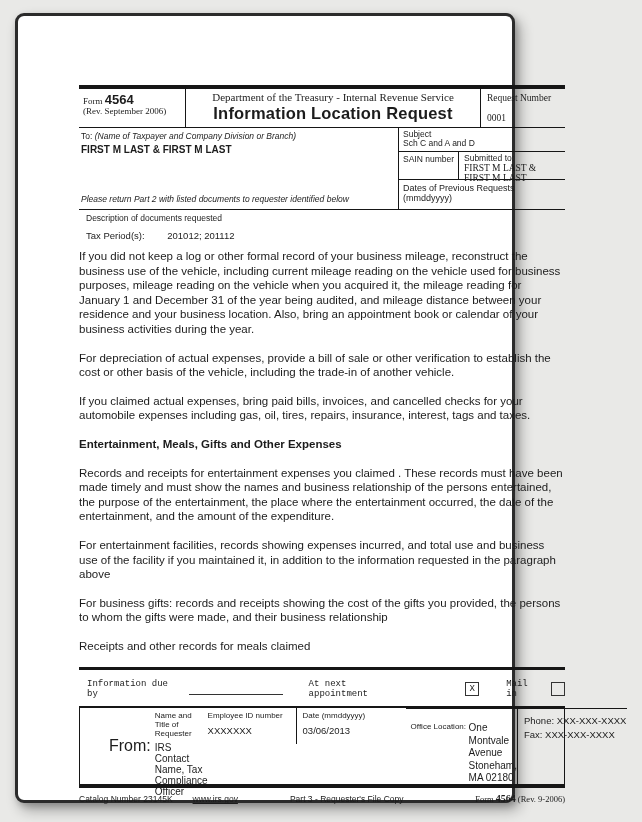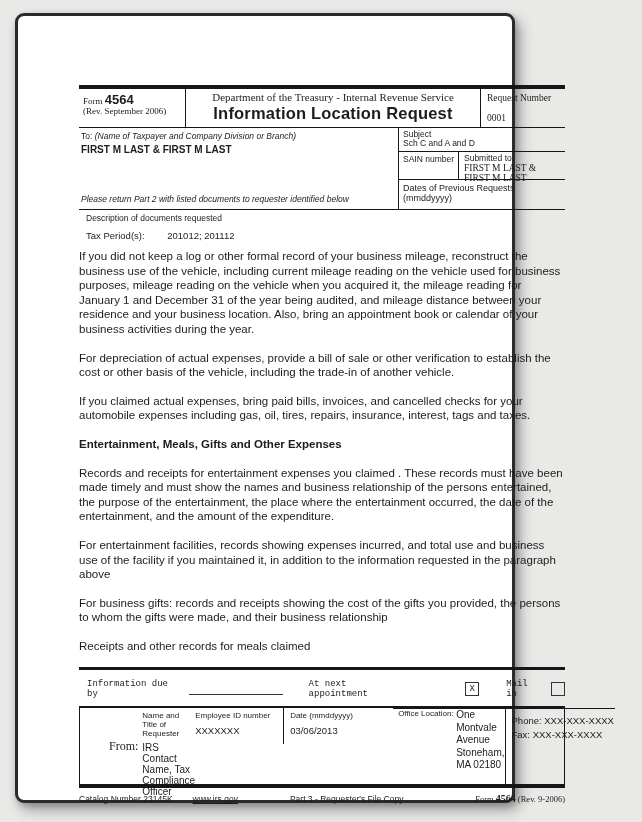--- a/index.html
+++ b/index.html
@@ -65,33 +65,33 @@
   .due-row{border-top:3px solid #161616;margin-top:2px;padding:9px 0 7px 8px;display:flex;align-items:center;font-size:9px;font-family:Liberation Mono, monospace;}
   .due-blank{display:inline-block;width:102px;border-bottom:1.5px solid #333;height:10px;margin-left:12px;}
   .due-appt{margin-left:26px;}
   .cbx{display:inline-flex;align-items:center;justify-content:center;width:13px;height:12px;border:1.5px solid #333;font-size:9px;line-height:9px;box-sizing:content-box;}
   .cbx1{margin-left:62px;}
   .due-mail{margin-left:27px;}
   .cbx2{margin-left:10px;}
 
   
   .from-tbl{display:flex;border:1.5px solid #161616;border-top-width:2px;border-bottom:4px solid #161616;height:82px;box-sizing:border-box;}
-  .from-label-cell{width:79px;display:flex;align-items:center;box-sizing:border-box;padding-left:29px;font-size:12px;font-family:Liberation Serif, serif;}
+  .from-label-cell{width:79px;display:flex;align-items:center;box-sizing:border-box;padding-left:29px;font-size:16px;}
   .chevron-cell{width:29px;position:relative;}
   .chevron-cell svg{position:absolute;left:0;top:0;width:100%;height:100%;}
   .from-main{flex:1;display:flex;}
   .row-a{display:flex;height:36px;box-sizing:border-box;}
   .name-cell{flex:1;padding:3px 0 0 4px;}
   .emp-cell{width:88px;padding:3px 0 0 0;}
   .date-cell{width:110px;border-left:1.5px solid #161616;box-sizing:border-box;padding:3px 0 0 6px;}
   .mini-label{font-size:8px;}
   .cell-val{font-size:10px;margin-top:4px;}
   .cell-val-sm{font-size:9.5px;margin-top:5px;}
   .row-b{flex:1;display:flex;border-top:1.5px solid #161616;}
-  .office-cell{flex:1;display:flex;padding-top:0;}
+  .office-cell{flex:1;display:flex;padding-top:13px;}
   .office-label{font-size:8px;width:58px;padding-left:5px;flex-shrink:0;}
   .office-val{font-size:10px;line-height:12.5px;}
   .phone-cell{width:110px;border-left:1.5px solid #161616;box-sizing:border-box;padding:5px 0 0 6px;font-size:9.5px;line-height:13.5px;}
 
   
   .footer{display:flex;align-items:baseline;margin-top:5px;font-size:8.5px;}
   .foot-site{margin-left:20px;text-decoration:underline;}
   .foot-part{margin-left:52px;}
   .foot-form{margin-left:auto;}
   .foot-form .form-no-sm{font-weight:bold;font-size:10px;}

